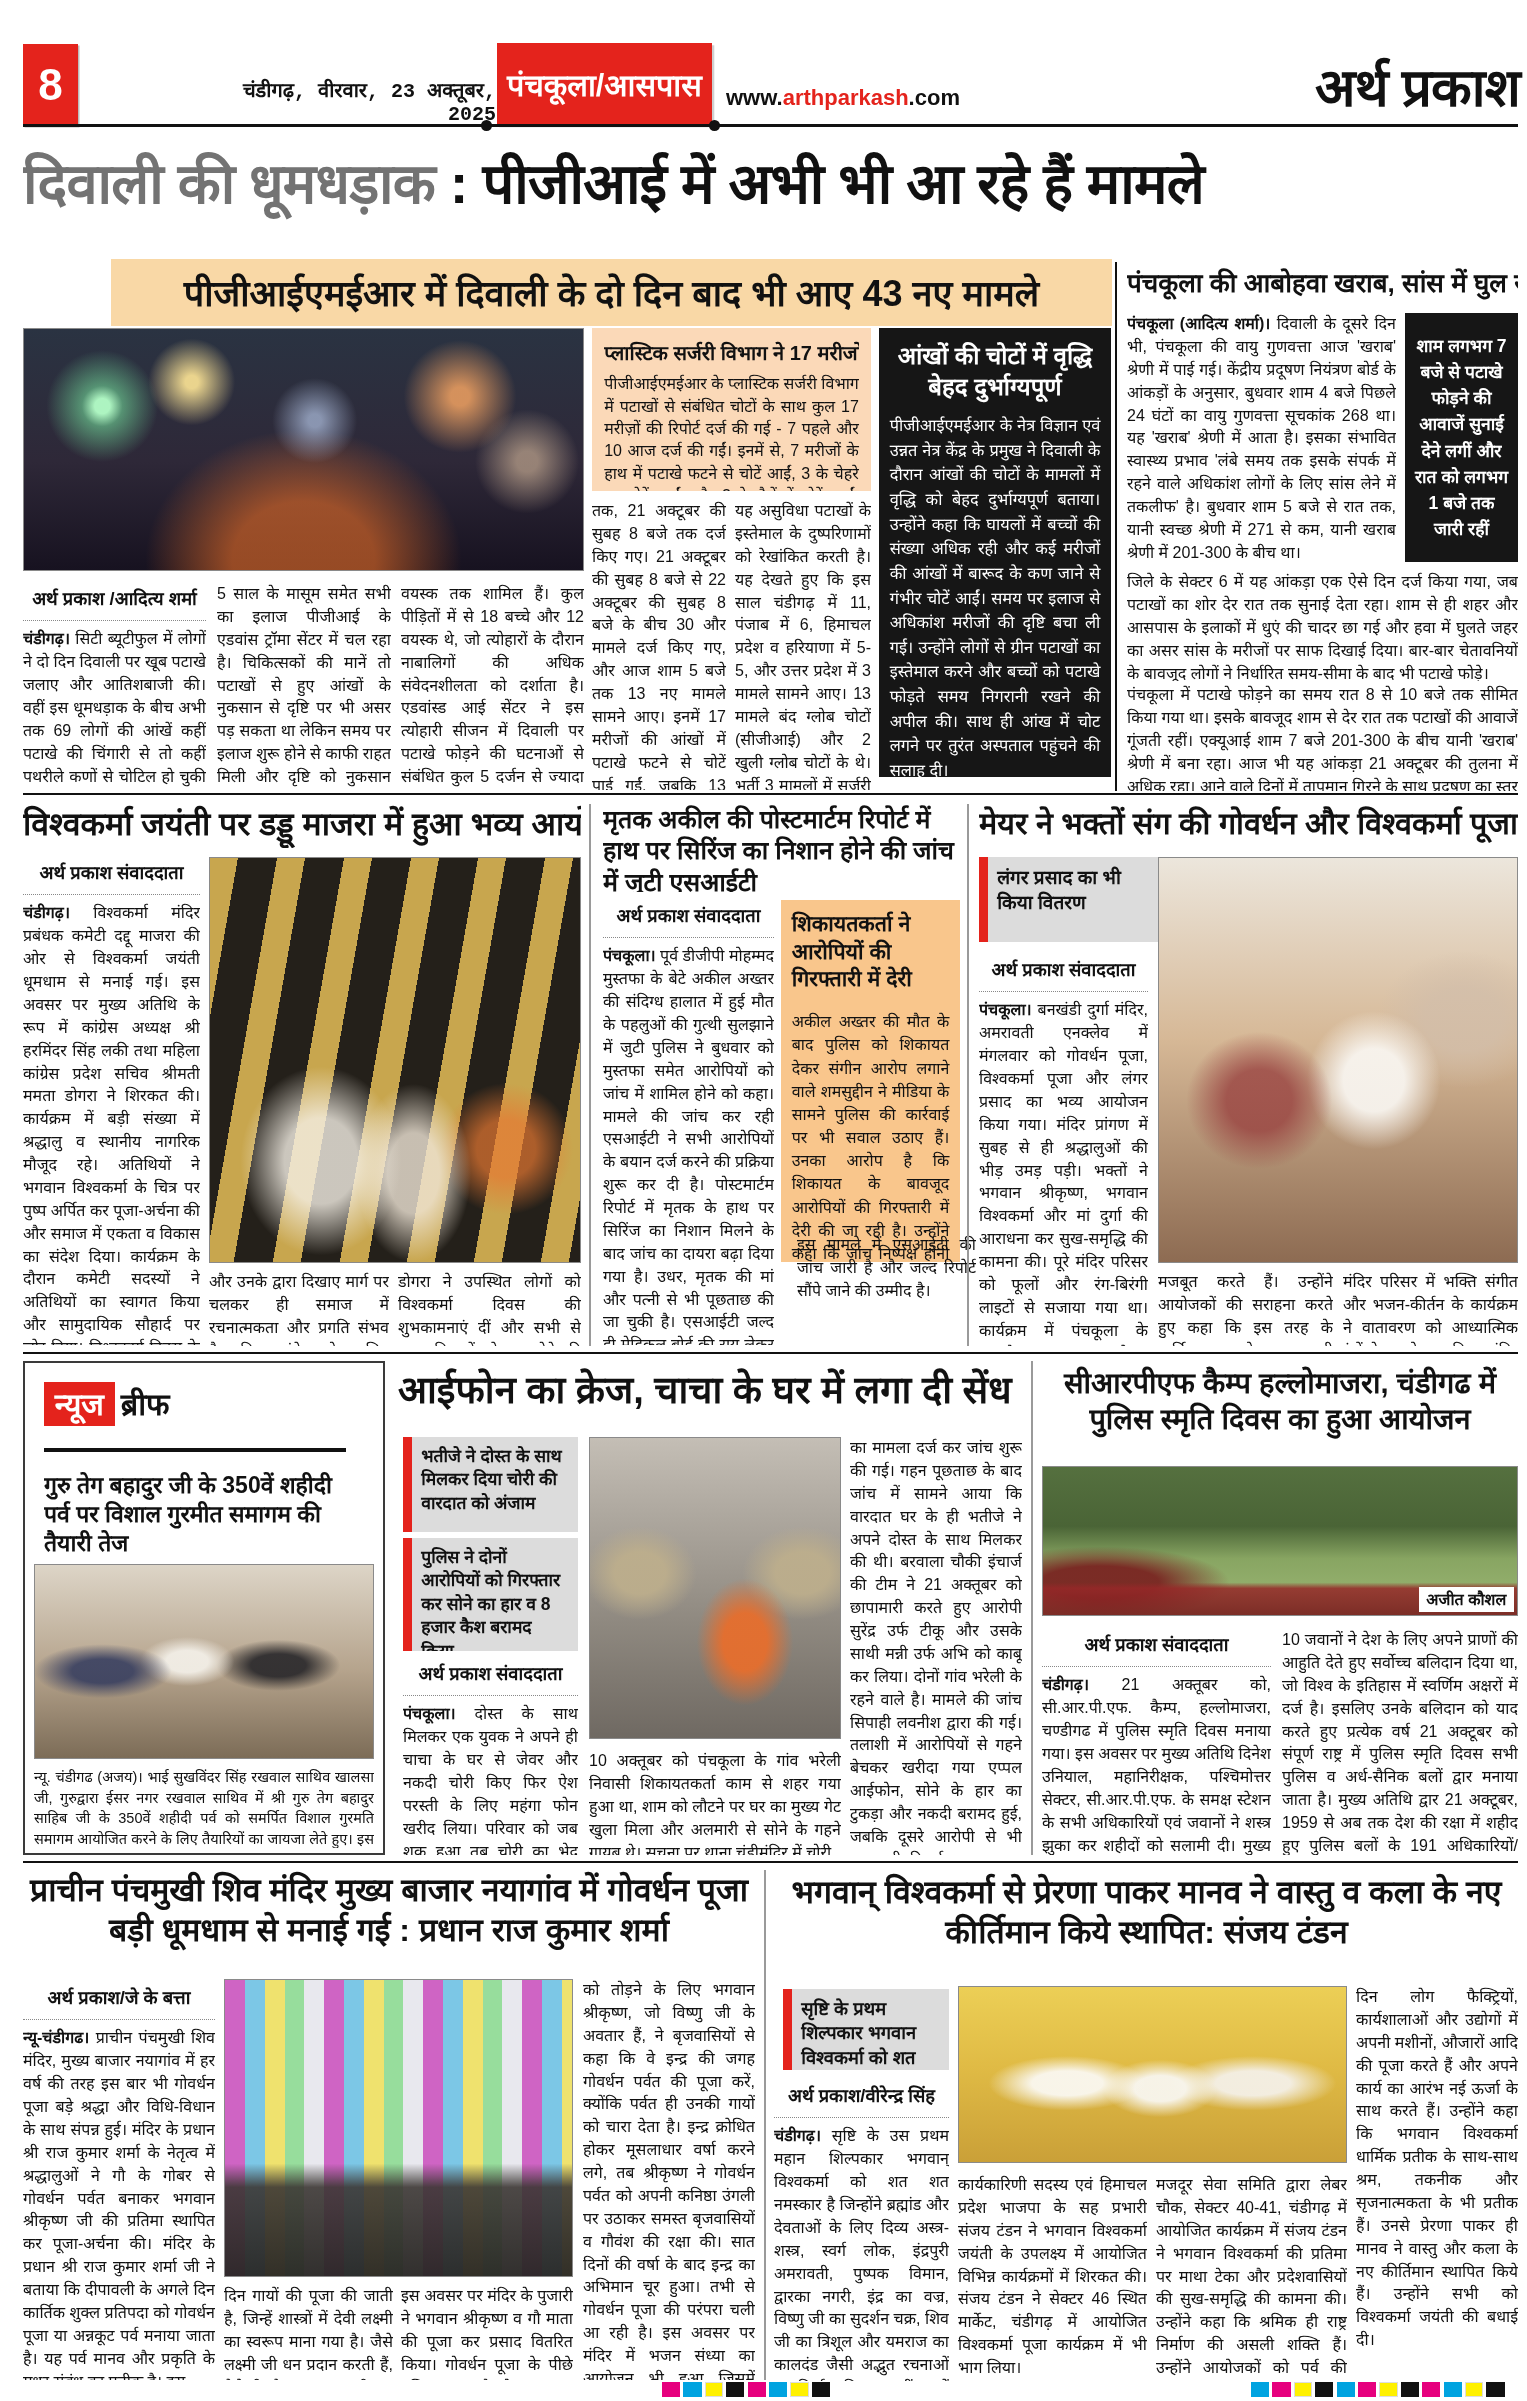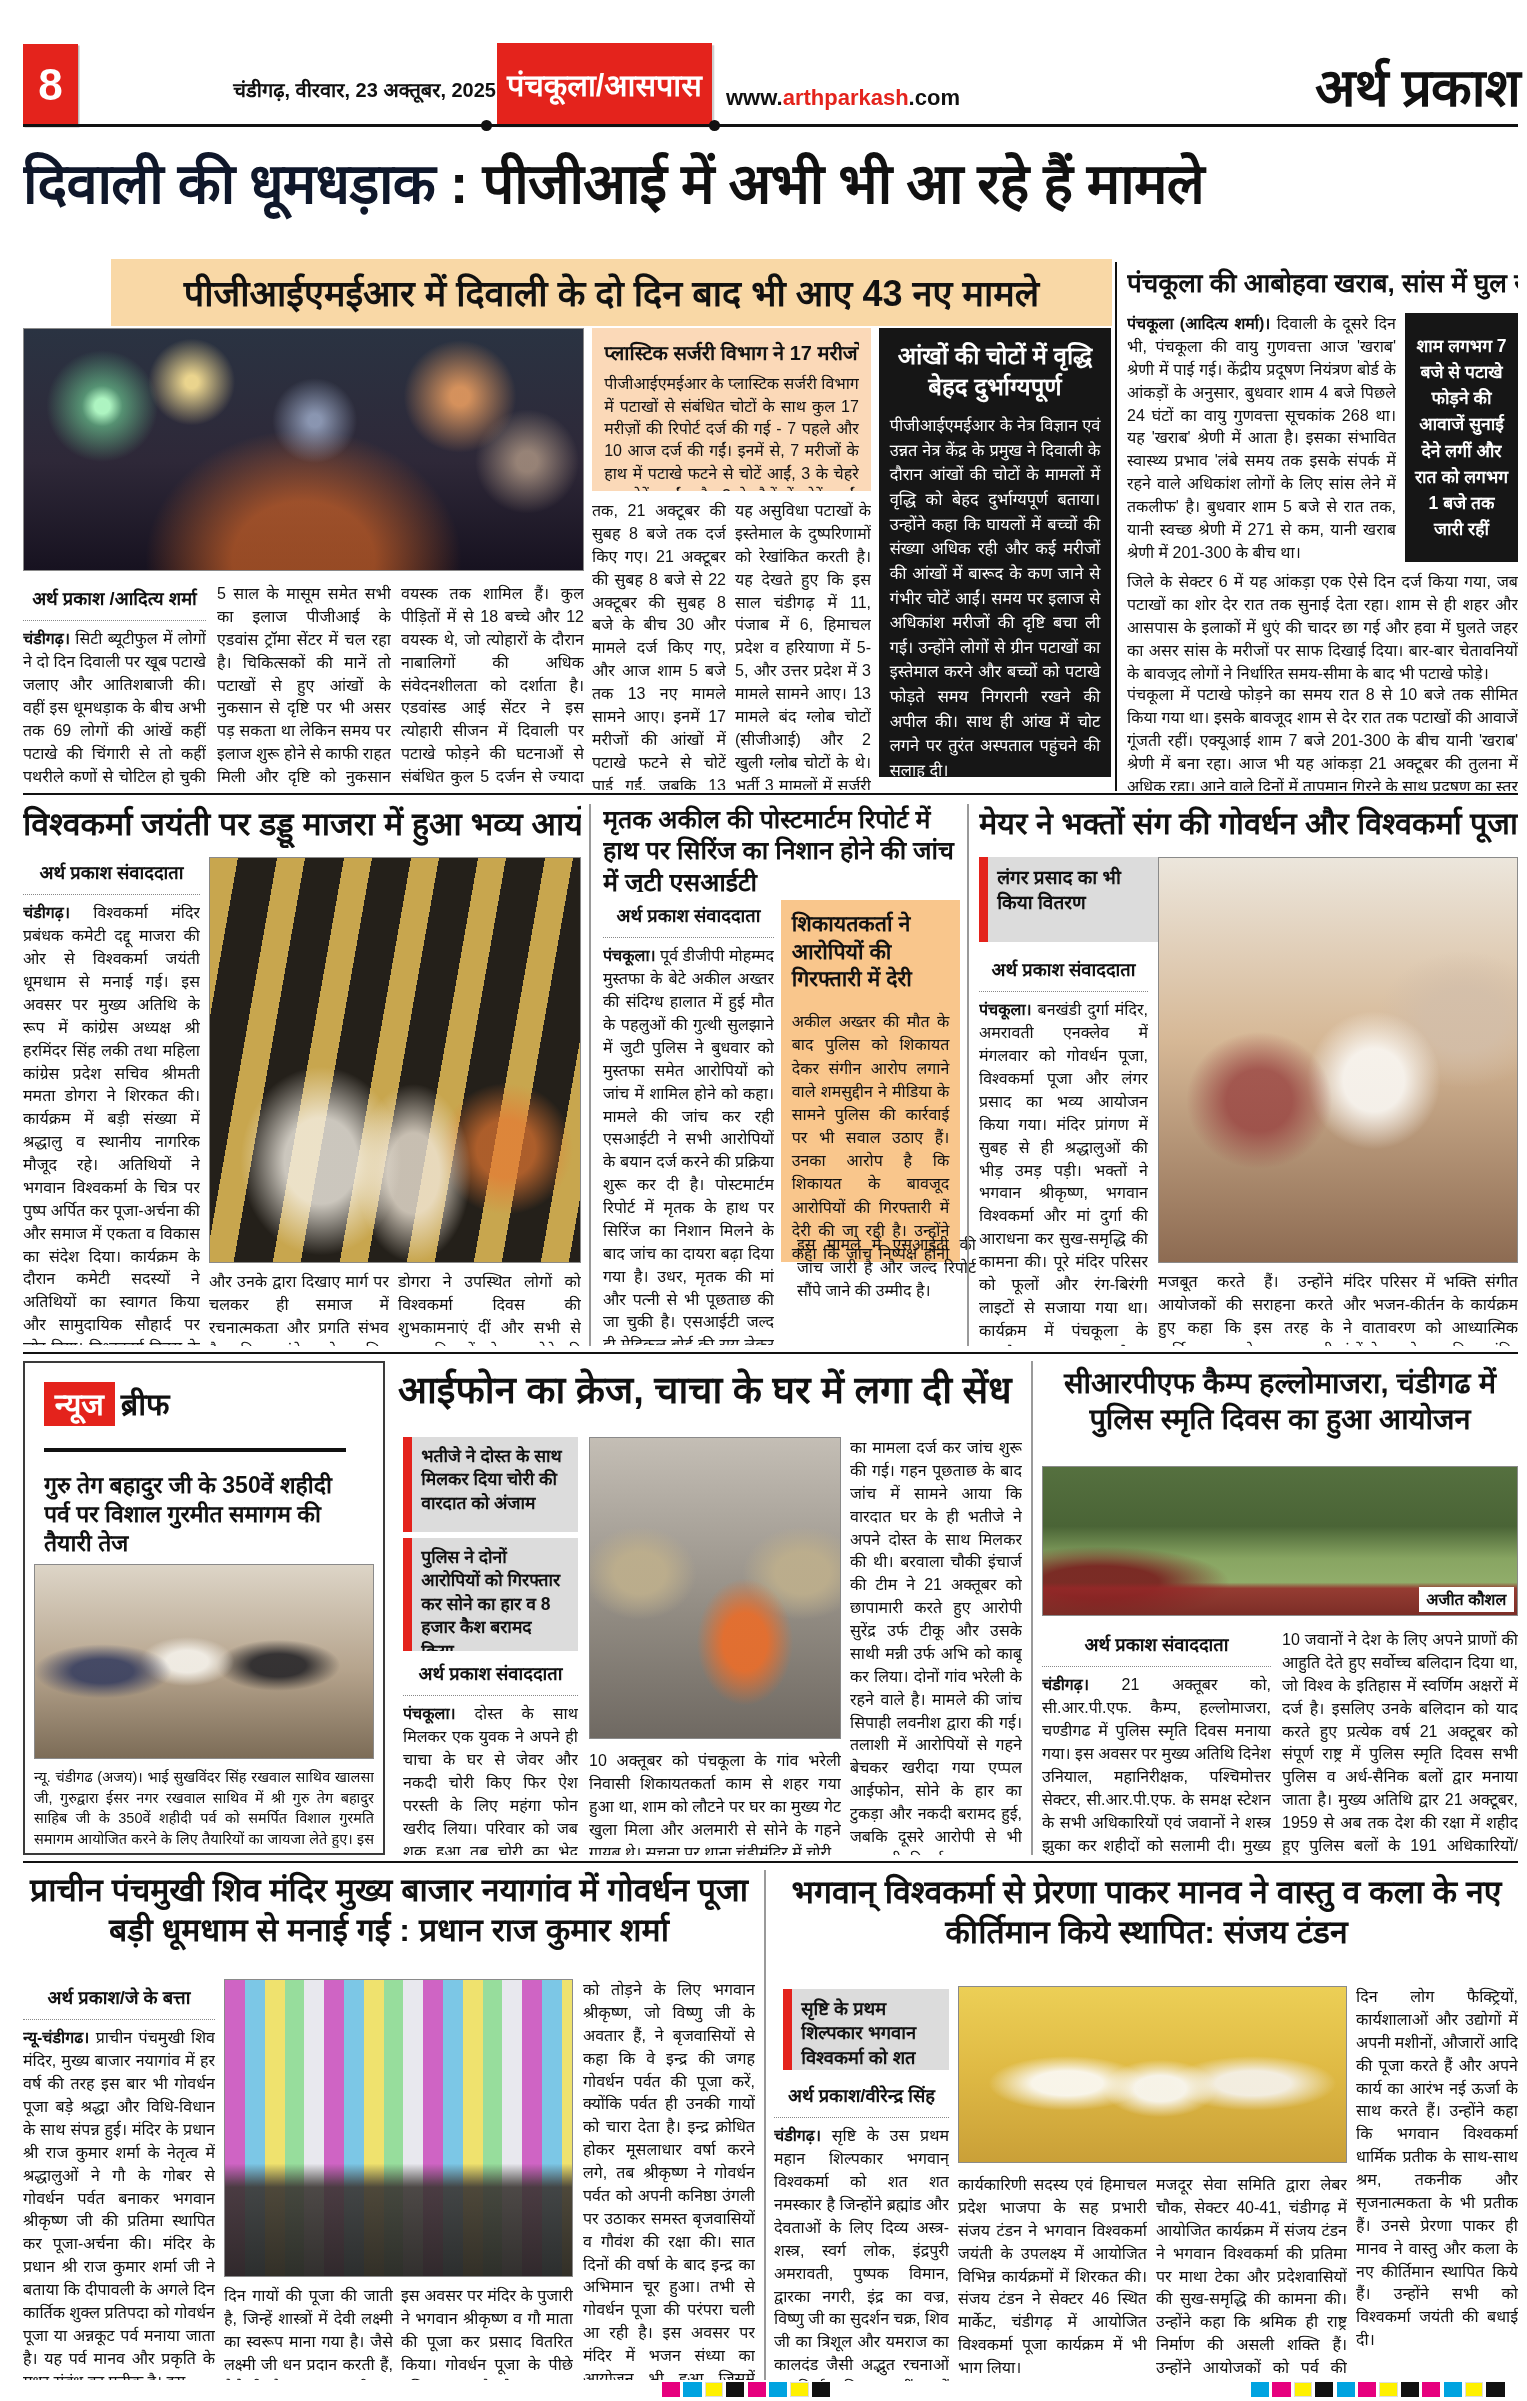--- a/index.html
+++ b/index.html
@@ -11,33 +11,33 @@
   }
   .abs{ position:absolute; }
   .nowrap{ white-space:nowrap; overflow:hidden; }
   .clip{ overflow:hidden; }
   .center{ text-align:center; }
 
   
   .pageno{ background:#e4231c; color:#fff; font-weight:bold; font-size:44px;
            display:flex; align-items:center; justify-content:center;
            box-shadow:1.5px 1.5px 0 #bbb; }
-  .dateline{ font-weight:bold; font-size:20px; }
+  .dateline{ font-weight:bold; font-size:20px;font-family:Liberation Mono, monospace; }
   .section-box{ background:#e4231c; color:#fff; font-weight:bold; font-size:30.5px;
            display:flex; align-items:center; justify-content:center;
            box-shadow:2.3px 2.3px 0 #cfcfcf; }
   .website{ font-size:22px; font-weight:bold; }
   .website .dom{ color:#e4231c; }
   .papername{ font-weight:bold; font-size:53px; text-align:right; letter-spacing:-0.8px; }
   .rule{ background:#111; }
   .dot{ width:10.7px; height:10.7px; border-radius:50%; background:#111; }
 
   
   .main-head{ font-weight:bold; font-size:56px; letter-spacing:-0.8px; }
-  .main-head .red{ color:#0f172a; }
+  .main-head .red{ color:#737373; }
   .banner{ background:#f9d8a6; font-weight:bold; font-size:36px;
            display:flex; align-items:center; justify-content:center; }
   .h2{ font-weight:bold; line-height:1.25; }
 
   
   .col{ font-size:16px; line-height:1.43; text-align:justify; overflow:hidden; }
   .col p{ margin:0; text-indent:21.4px; }
   .col p.first{ text-indent:0; }
   .byline{ font-weight:bold; text-align:center; font-size:18.3px;
            padding:3.1px 0 7.6px 0; border-bottom:1.5px dotted #888; margin-bottom:7.6px; }

